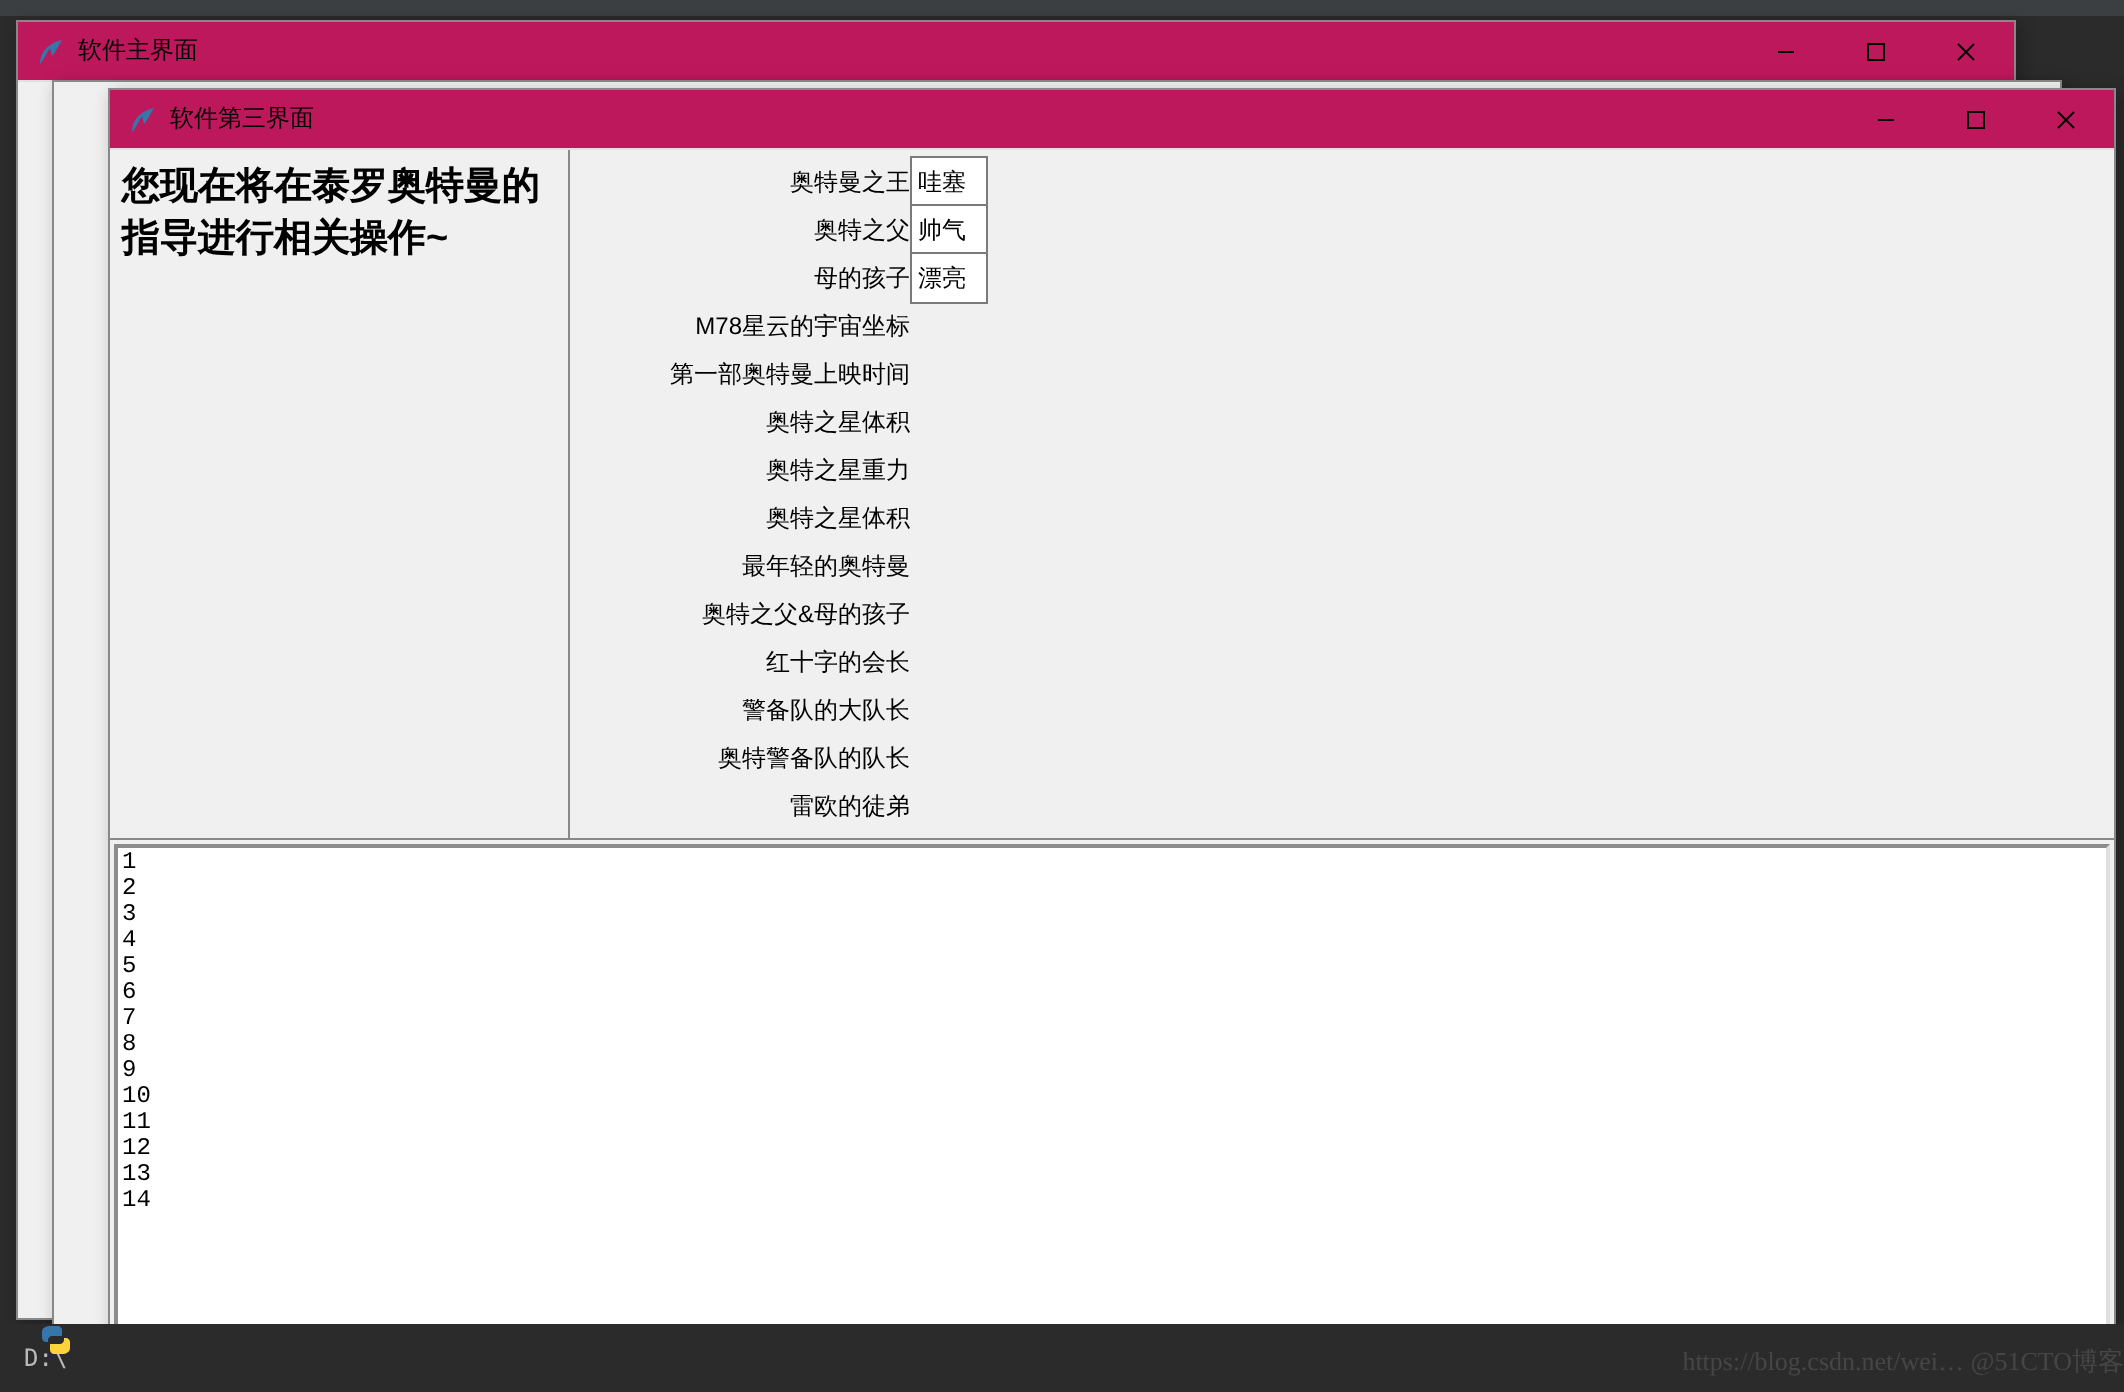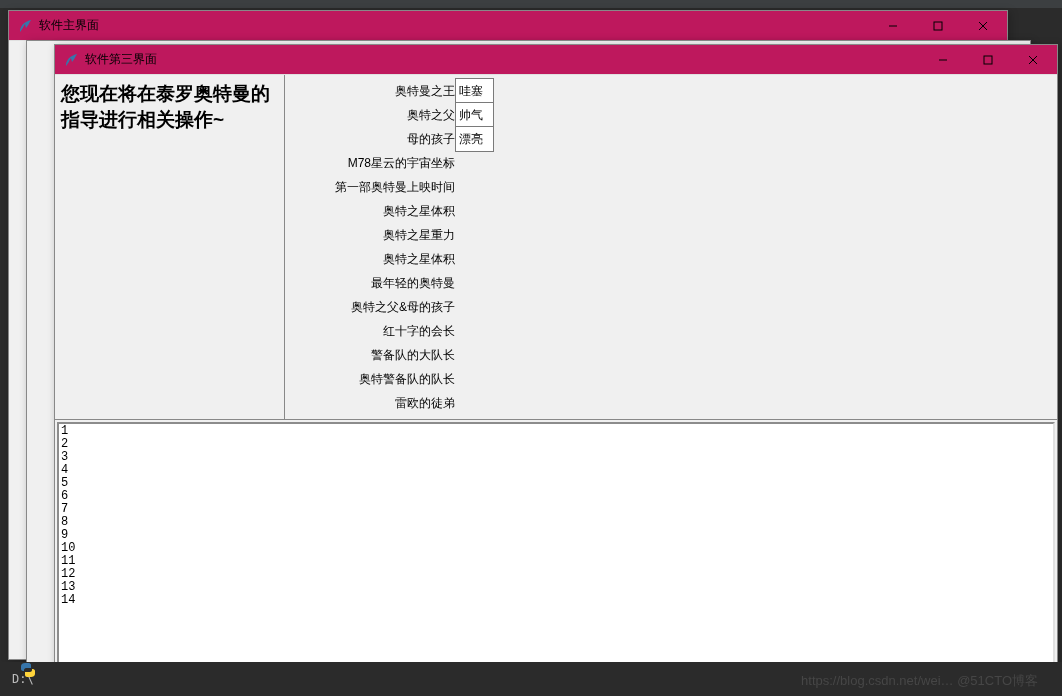--- a/index.html
+++ b/index.html
@@ -128,24 +128,24 @@
   }
   .py-icon {
     position: absolute;
     bottom: 18px;
     left: 20px;
     width: 16px; height: 16px;
   }
   .watermark {
     position: absolute;
     bottom: 6px;
-    right: 24px;
+    right: 0;
     color: rgba(120,120,120,0.35);
     font-size: 13px;
-    font-family: Liberation Sans, sans-serif;
+    font-family: Liberation Serif, serif;
     pointer-events: none;
   }
 </style>
 </head>
 <body>
 
 <div class="ide-top"></div>
 
 <div class="tk-window" style="left:8px; top:10px; width:1000px; height:650px;">
   <div class="titlebar">

